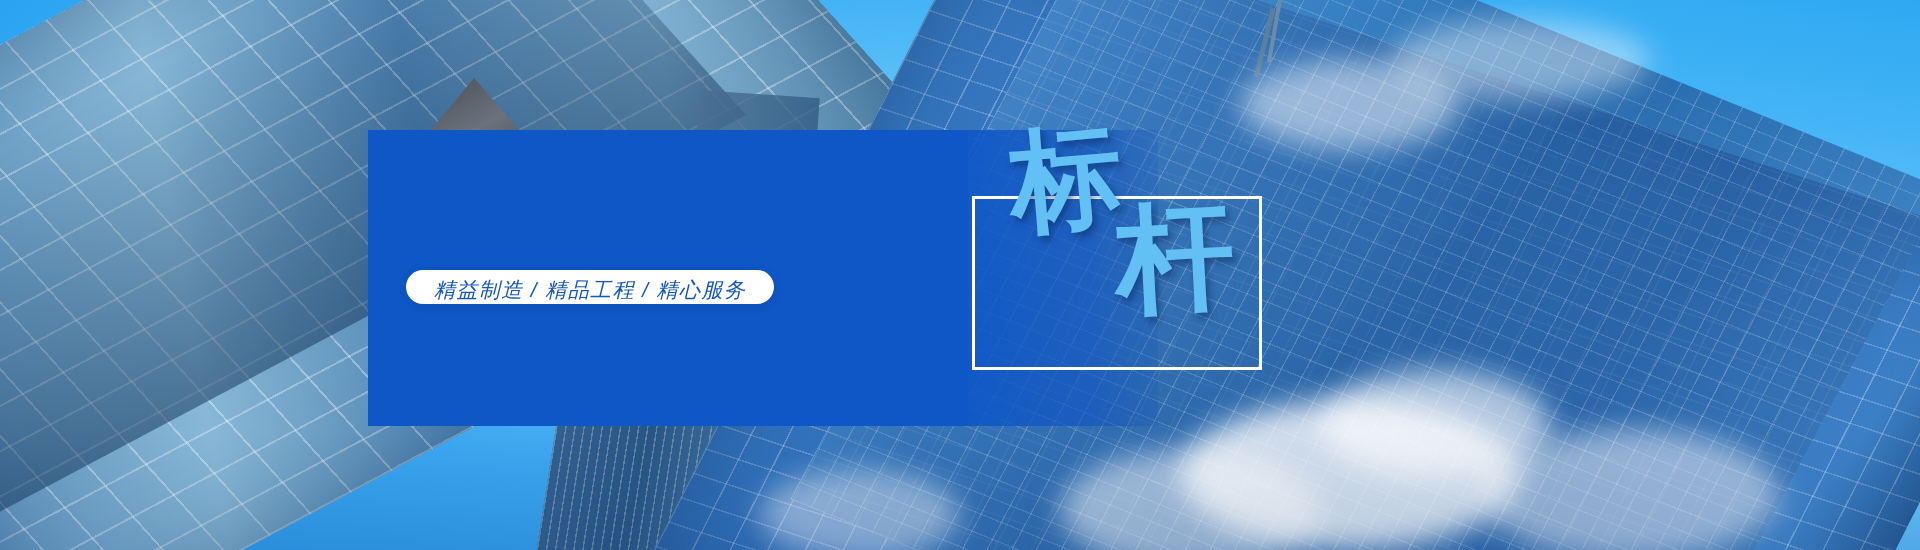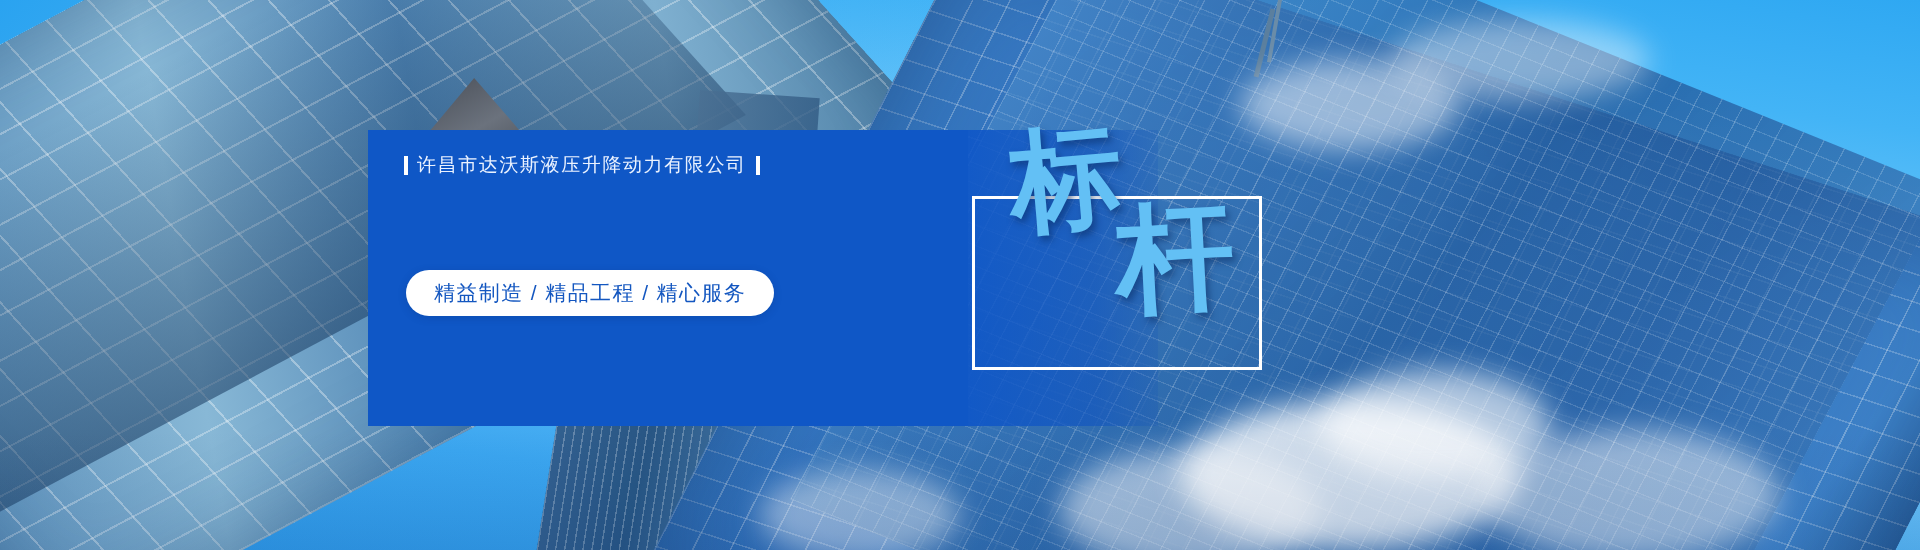--- a/index.html
+++ b/index.html
@@ -147,23 +147,24 @@
 
   .headline{
     position:absolute;left:-2px;top:56px;
     font-size:55px;font-weight:700;color:#ffffff;
     letter-spacing:2px;white-space:nowrap;line-height:1;
     text-shadow:0 2px 4px rgba(5,40,95,.30);
   }
 
   .pill{
     position:absolute;left:2px;top:140px;
-    height:46px;padding:0 28px;border-radius:23px;background:#ffffff;
-    display:flex;align-items:center;white-space:nowrap;
+    height:34px;padding:0 28px;border-radius:23px;background:#ffffff;
+    display:flex;align-items:flex-end;white-space:nowrap;
     box-shadow:0 2px 8px rgba(6,40,95,.18);
+    font-style:italic;
   }
   .pill span{
     font-size:21px;color:#1457c0;letter-spacing:1.4px;font-weight:400;
   }
 
   
   .frame{
     position:absolute;left:972px;top:196px;width:290px;height:174px;
     border:3px solid #ffffff;box-sizing:border-box;
   }
@@ -217,25 +218,20 @@
   <div class="panel"></div>
   <div class="panel-solid"></div>
 
   <div class="frame"></div>
 
   <div class="callig callig-1">标</div>
   <div class="callig callig-2">杆</div>
 
   <div class="txt">
 
-    <div class="company">
-      <i class="bar"></i>
-      <span>许昌市达沃斯液压升降动力有限公司</span>
-      <i class="bar"></i>
-    </div>
 
 
     <div class="pill">
       <span>精益制造 / 精品工程 / 精心服务</span>
     </div>
 
   </div>
 
   <div class="vig"></div>
 </div>

